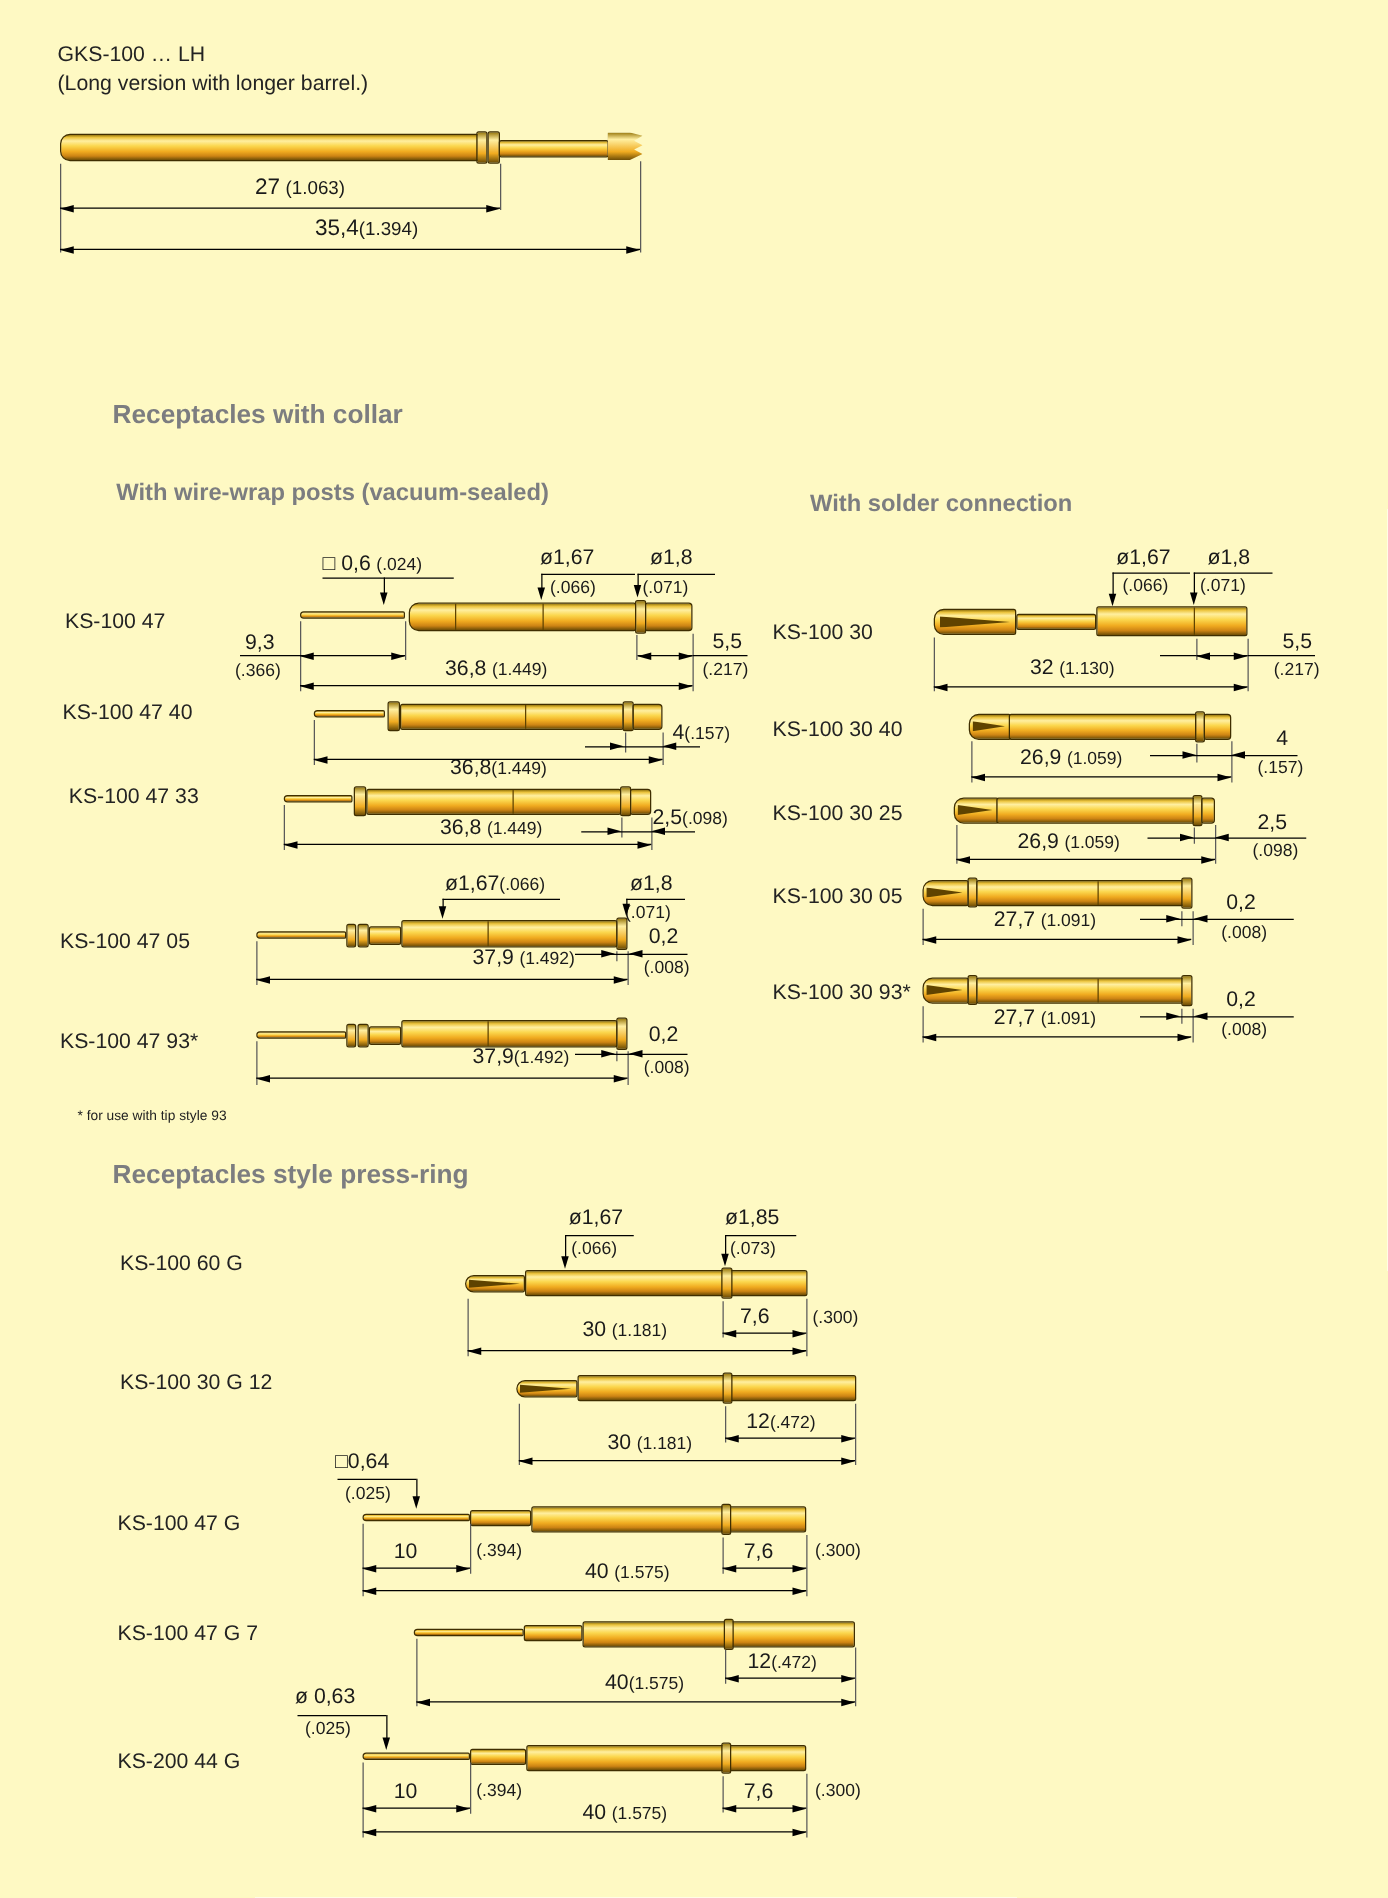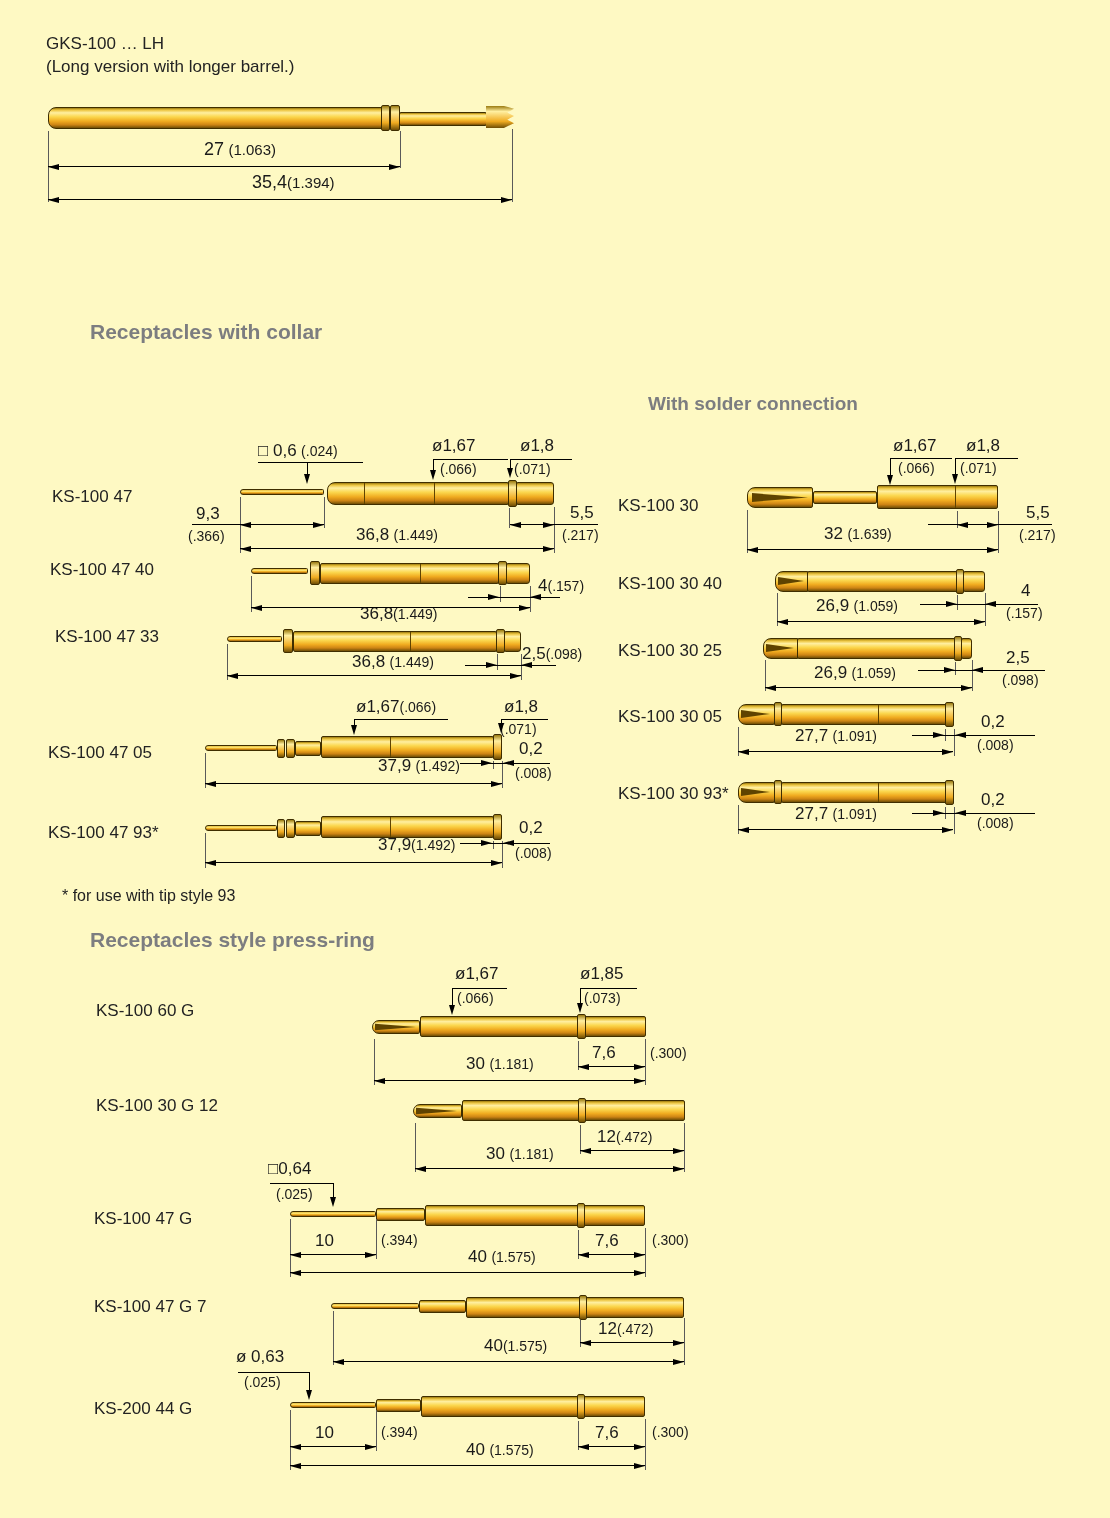--- a/index.html
+++ b/index.html
@@ -7,21 +7,21 @@
      font-family:"Liberation Sans",sans-serif;color:#1a1a1a}
   .row{position:absolute;left:0;top:0;width:0;height:0;overflow:visible}
   .t{position:absolute;white-space:nowrap;line-height:1.12}
   .mm{font-size:17px}
   .inch{font-size:14px}
   .big{font-size:18px}
   .bigin{font-size:15px}
   .lbl{font-size:17px;color:#232323}
   .h1{font-size:21px;font-weight:bold;color:#7c7d80}
   .h2{font-size:19px;font-weight:bold;color:#7c7d80}
-  .small{font-size:16px;color:#222}
+  .small{font-size:11px;color:#222}
   .bar{position:absolute;box-sizing:border-box;border:1px solid #3f2e00;border-radius:2px;
        background:linear-gradient(to bottom,#9a7a10 0%,#ecc43e 10%,#ffefa0 24%,#fbd74e 44%,#f0ab20 66%,#cd8414 84%,#6e4e06 100%)}
   .rl{border-top-left-radius:8px;border-bottom-left-radius:8px}
   .rl2{border-top-left-radius:4px;border-bottom-left-radius:4px}
   .rr{border-top-right-radius:3px;border-bottom-right-radius:3px}
   .ringb{position:absolute;box-sizing:border-box;border:1px solid #3f2e00;border-radius:2px;
        background:linear-gradient(to bottom,#9a7a10 0%,#ffefa0 25%,#f0ab20 70%,#6e4e06 100%)}
   .crown{position:absolute;background:linear-gradient(to bottom,#9a7a10,#ffefa0 25%,#f0ab20 70%,#6e4e06);
        clip-path:polygon(0 0,64% 0,100% 12%,76% 30%,100% 46%,76% 62%,100% 78%,64% 100%,0 100%);
        filter:drop-shadow(0 0 1px #3f2e00)}
@@ -56,20 +56,21 @@
     <div class="ext" style="left:48px;top:131px;height:71px"></div>
     <div class="ext" style="left:400px;top:131px;height:37px"></div>
     <div class="ext" style="left:512px;top:129px;height:73px"></div>
     <div class="t" style="left:204px;top:139px"><span class="big">27</span> <span class="bigin">(1.063)</span></div>
     <div class="dim" style="left:48px;top:166px;width:352px"></div>
     <div class="t" style="left:252px;top:172px"><span class="big">35,4</span><span class="bigin">(1.394)</span></div>
     <div class="dim" style="left:48px;top:199px;width:464px"></div>
   </div>
 
   <div class="t h1" style="left:90px;top:320px">Receptacles with collar</div>
+  <div class="t h2" style="left:93px;top:384px">With wire-wrap posts (vacuum-sealed)</div>
   <div class="t h2" style="left:648px;top:393px">With solder connection</div>
 
   <div class="row">
     <div class="t lbl" style="left:52px;top:487px">KS-100 47</div>
     <div class="t" style="left:258px;top:441px"><span class="mm">□ 0,6</span> <span class="inch">(.024)</span></div>
     <div class="hl" style="left:258px;top:462px;width:105px"></div>
     <div class="vl" style="left:307px;top:462px;height:15px"></div>
     <div class="ad" style="left:304px;top:474px"></div>
     <div class="t mm" style="left:432px;top:436px">ø1,67</div>
     <div class="hl" style="left:433px;top:459px;width:75px"></div>
@@ -210,21 +211,21 @@
     <div class="bar" style="left:877px;top:485px;width:121px;height:24px"></div>
     <div class="seg" style="left:955px;top:486px;height:22px"></div>
     <div class="ext" style="left:747px;top:510px;height:43px"></div>
     <div class="ext" style="left:957px;top:511px;height:17px"></div>
     <div class="ext" style="left:998px;top:511px;height:42px"></div>
     <div class="hl" style="left:928px;top:524px;width:29px"></div>
     <div class="dim" style="left:957px;top:524px;width:41px"></div>
     <div class="hl" style="left:998px;top:524px;width:54px"></div>
     <div class="t mm" style="left:1026px;top:503px">5,5</div>
     <div class="t inch" style="left:1019px;top:528px">(.217)</div>
-    <div class="t" style="left:824px;top:524px"><span class="mm">32</span> <span class="inch">(1.639)</span></div>
+    <div class="t" style="left:824px;top:524px"><span class="mm">32</span> <span class="inch">(1.130)</span></div>
     <div class="dim" style="left:747px;top:549px;width:251px"></div>
   </div>
 
   <div class="row">
     <div class="t lbl" style="left:618px;top:574px">KS-100 30 40</div>
     <div class="bar rl" style="left:775px;top:571px;width:34px;height:21px"></div>
     <div class="slot" style="left:778px;top:576px;width:26px;height:10px"></div>
     <div class="bar" style="left:807px;top:571px;width:151px;height:21px"></div>
     <div class="ringb" style="left:956px;top:569px;width:8px;height:25px"></div>
     <div class="bar rr" style="left:963px;top:571px;width:22px;height:21px"></div>

